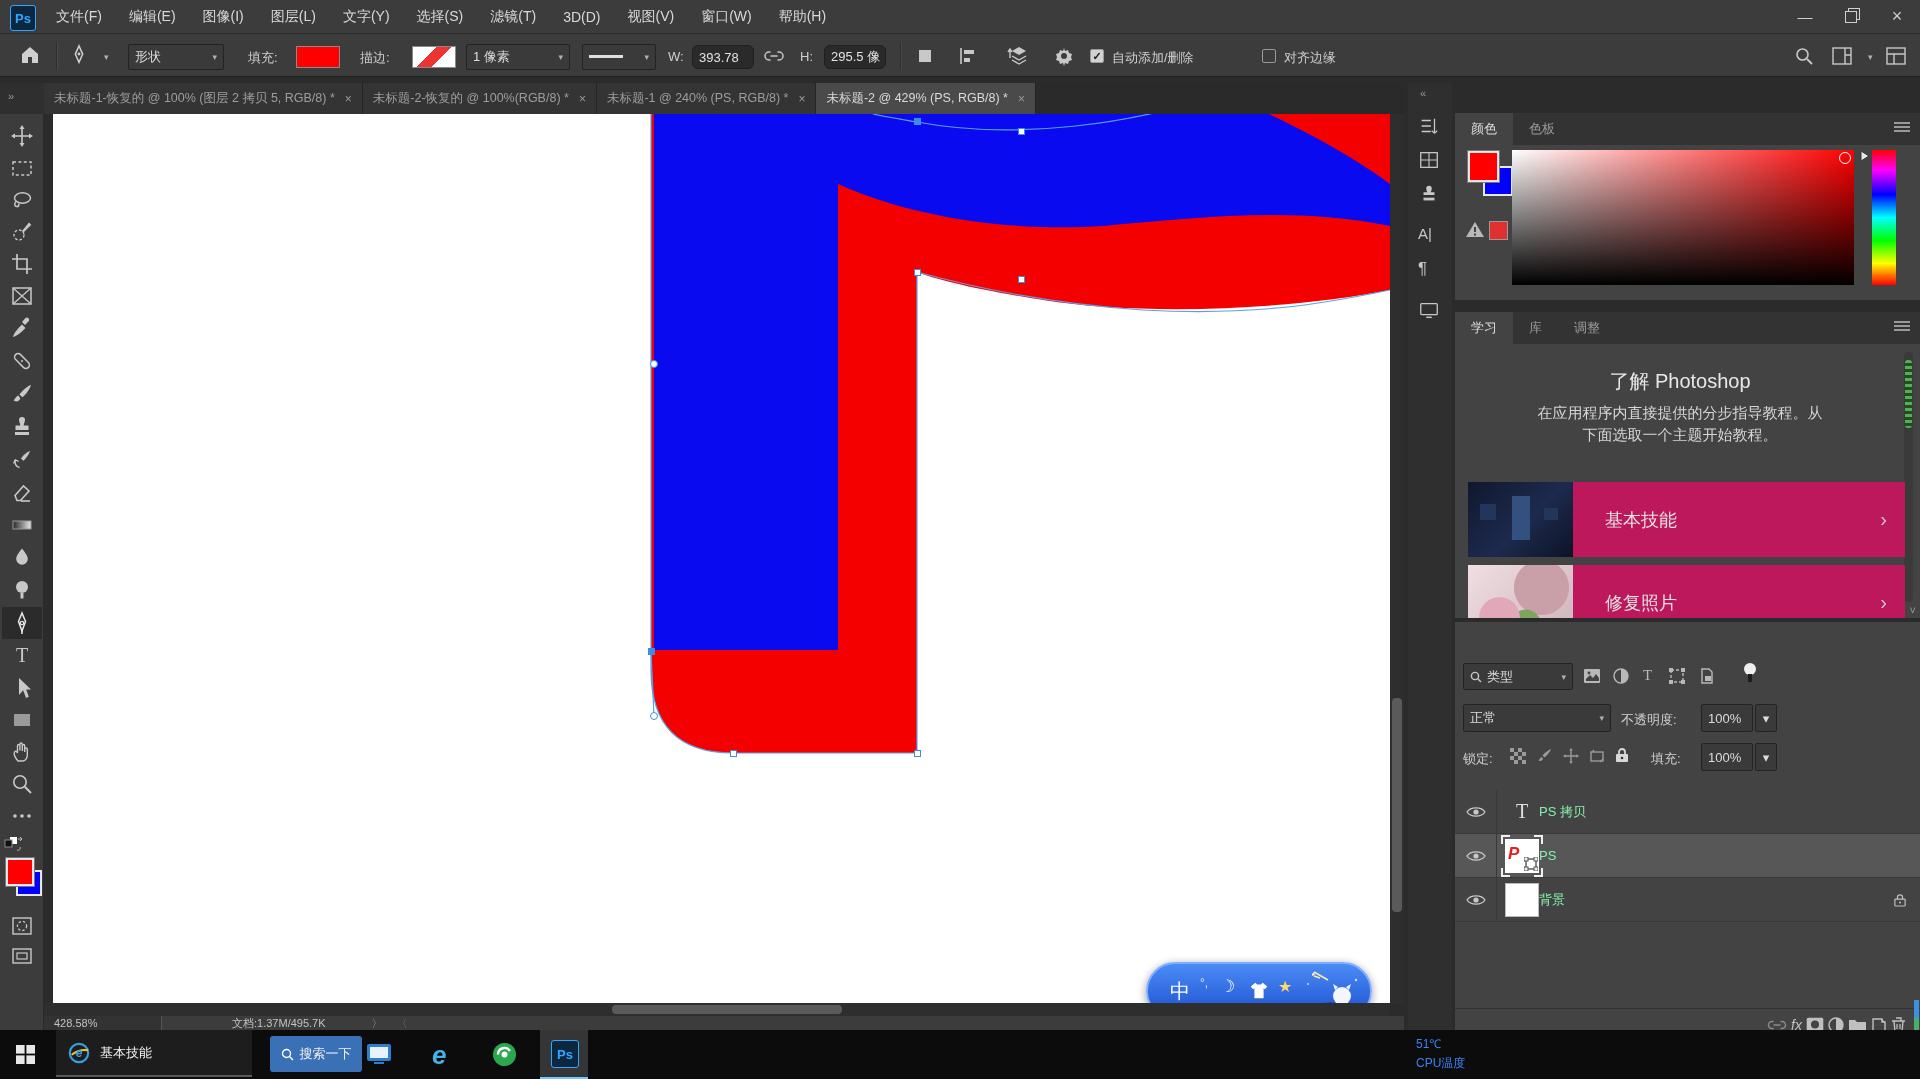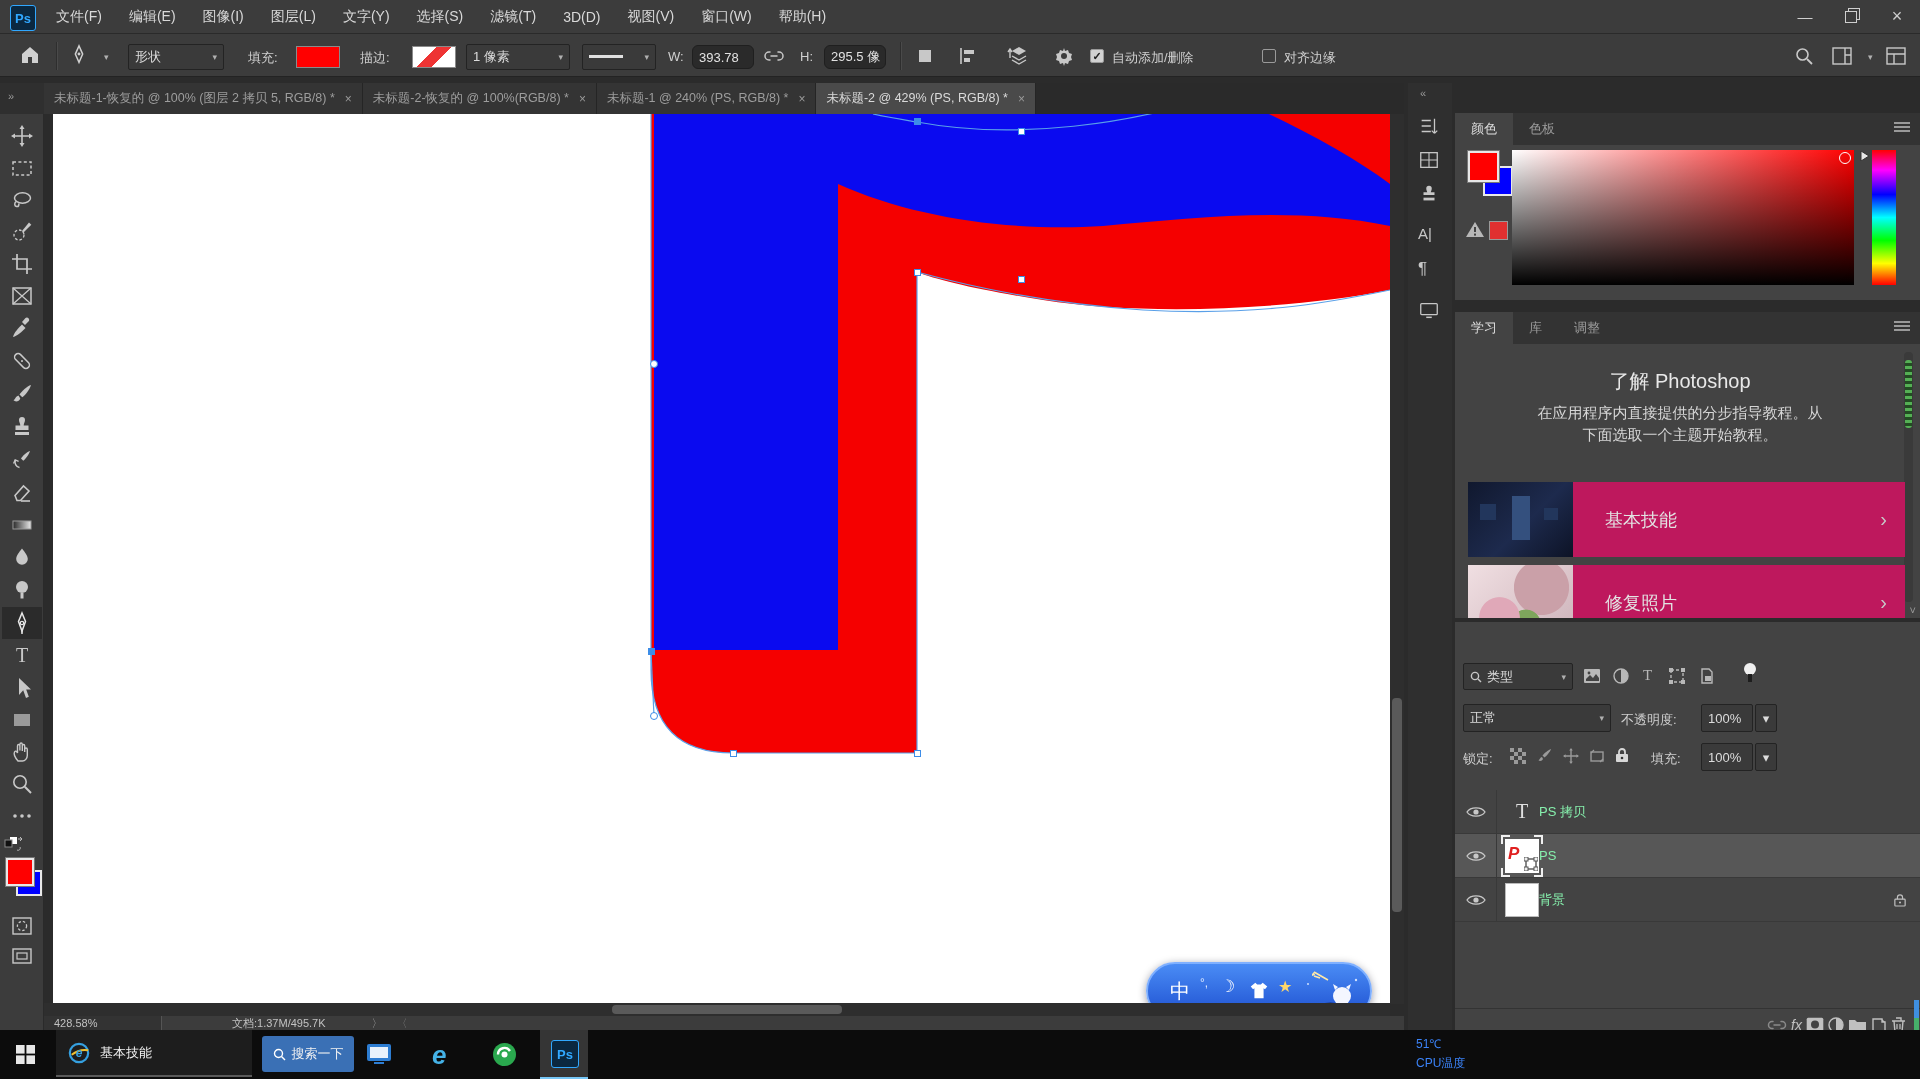--- a/index.html
+++ b/index.html
@@ -692,21 +692,21 @@
       </svg>
   </div>
   <div class="abs row" style="left:56px;top:0;width:196px;height:47px;background:#1d1d1d;border-bottom:2px solid #5a5a5a;padding-left:12px;box-sizing:border-box;gap:10px">
     <svg width="22" height="22" viewBox="0 0 24 24">
         <circle cx="12" cy="12" r="10" fill="none" stroke="#35a0e0" stroke-width="2.4"></circle>
         <path d="M4 14c5-4 12-6 18-5" stroke="#f0c030" stroke-width="2" fill="none"></path>
         <text x="12" y="16.5" text-anchor="middle" font-size="13" fill="#35a0e0" font-style="italic" font-weight="bold">e</text>
       </svg>
     <span class="tbtext">基本技能</span>
   </div>
-  <div class="abs row" style="left:262px;top:6px;width:92px;height:36px;background:#3a70b5;border-radius:3px;justify-content:center;gap:6px">
+  <div class="abs row" style="left:270px;top:6px;width:92px;height:36px;background:#3a70b5;border-radius:3px;justify-content:center;gap:6px">
     <svg width="13" height="13" viewBox="0 0 13 13">
         <circle cx="5.5" cy="5.5" r="4" fill="none" stroke="#fff" stroke-width="1.4"></circle>
         <path d="M8.5 8.5l3.5 3.5" stroke="#fff" stroke-width="1.4"></path>
       </svg>
     <span class="tbtext">搜索一下</span>
   </div>
   <div class="abs" style="left:366px;top:12px">
     <svg width="26" height="24" viewBox="0 0 26 24">
         <rect x="1" y="2" width="24" height="17" rx="2" fill="#2d7dd2"></rect>
         <rect x="4" y="5" width="18" height="11" fill="#e8f2fc"></rect>

